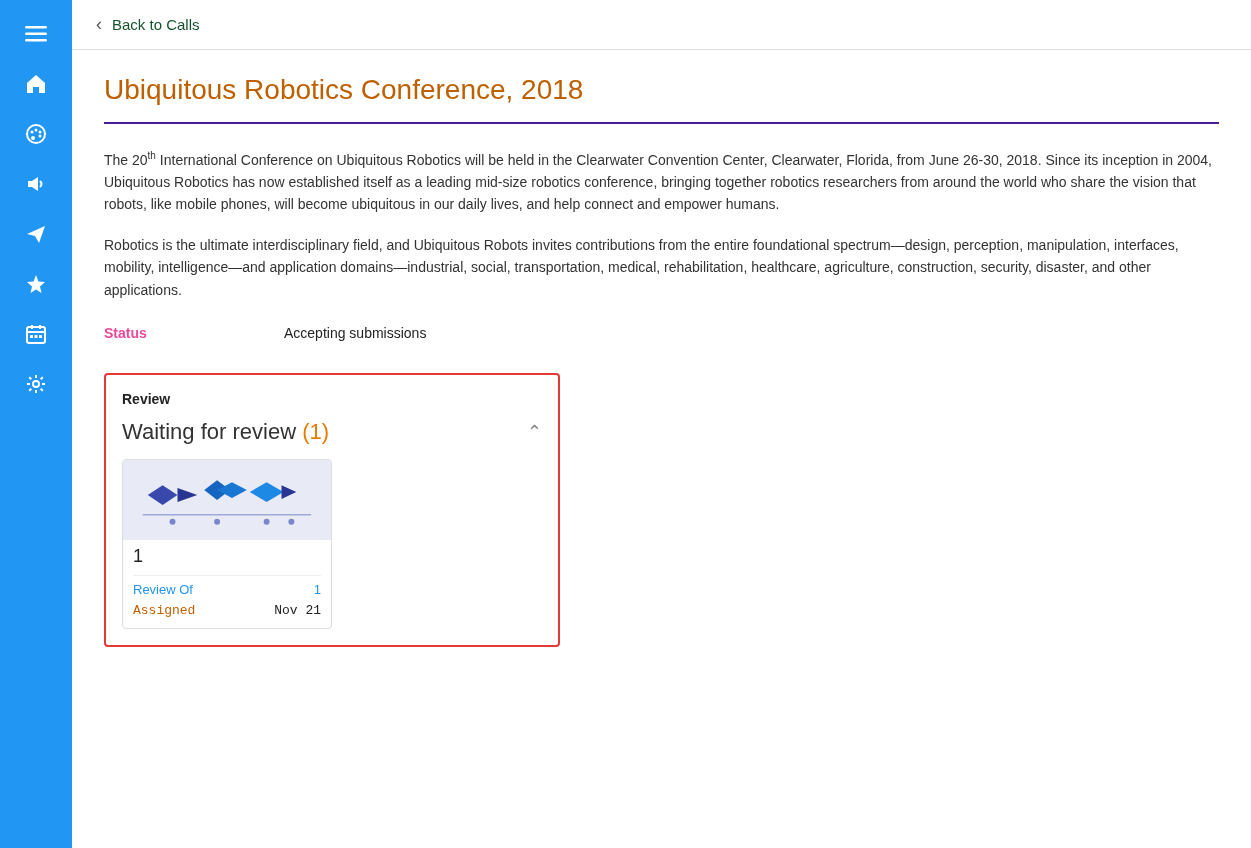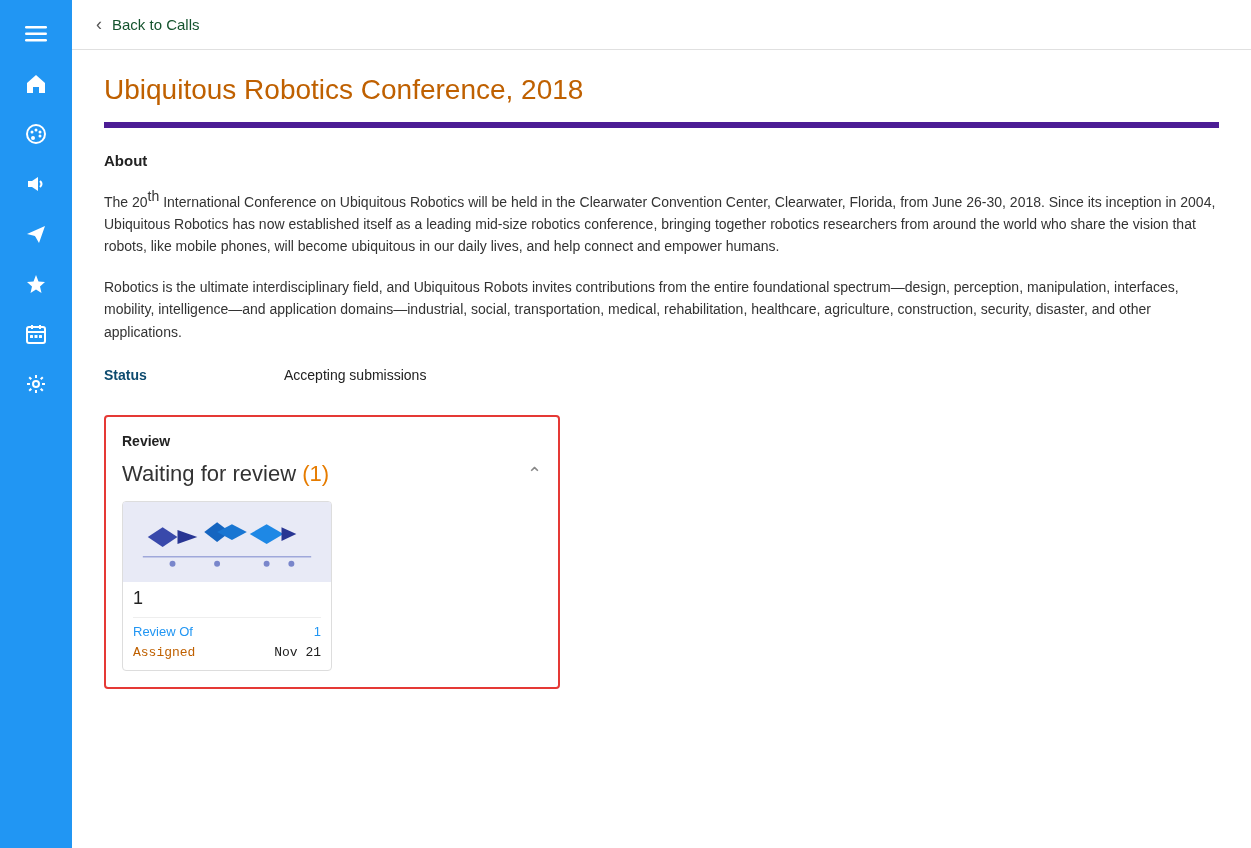--- a/index.html
+++ b/index.html
@@ -62,51 +62,51 @@
       padding: 24px 32px;
       flex: 1;
     }
 
     .page-title {
       font-size: 28px;
       color: #bf6000;
       font-weight: 400;
       margin-bottom: 24px;
       padding-bottom: 16px;
-      border-bottom: 6px solid #4c1d95;
+      border-bottom: 2px solid #4c1d95;
     }
 
     .section-heading {
       font-size: 15px;
       font-weight: 700;
       color: #222;
       margin-bottom: 16px;
     }
 
     .description-text {
       font-size: 14px;
       line-height: 1.6;
       color: #333;
       margin-bottom: 18px;
     }
 
-    sup { font-size: 14px; }
+    sup { font-size: 10px; }
 
     .meta-section {
       margin-top: 24px;
       margin-bottom: 32px;
     }
     .meta-row {
       display: flex;
       margin-bottom: 8px;
       font-size: 14px;
     }
     .meta-label {
       font-weight: 700;
-      color: #0c4a6e;
+      color: #ec4899;
       width: 180px;
       flex-shrink: 0;
     }
     .meta-value {
       color: #222;
     }
 
     
     .review-box {
       border: 2px solid #e53935;
@@ -267,21 +267,20 @@
 <div id="main">
 
   <div id="header">
     <span class="back-arrow">‹</span>
     <span class="back-label">Back to Calls</span>
   </div>
 
   <div id="content">
     <h1 class="page-title">Ubiquitous Robotics Conference, 2018</h1>
 
-    <h2 class="section-heading">About</h2>
 
     <p class="description-text">
       <span>The 20</span><sup>th</sup><span> International Conference on Ubiquitous Robotics will be held in the Clearwater Convention Center, Clearwater, Florida, from June 26-30, 2018. Since its inception in 2004, Ubiquitous Robotics has now established itself as a leading mid-size robotics conference, bringing together robotics researchers from around the world who share the vision that robots, like mobile phones, will become ubiquitous in our daily lives, and help connect and empower humans.</span>
     </p>
 
     <p class="description-text">Robotics is the ultimate interdisciplinary field, and Ubiquitous Robots invites contributions from the entire foundational spectrum—design, perception, manipulation, interfaces, mobility, intelligence—and application domains—industrial, social, transportation, medical, rehabilitation, healthcare, agriculture, construction, security, disaster, and other applications.</p>
 
     <div class="meta-section">
       <div class="meta-row">
         <span class="meta-label">Status</span>

